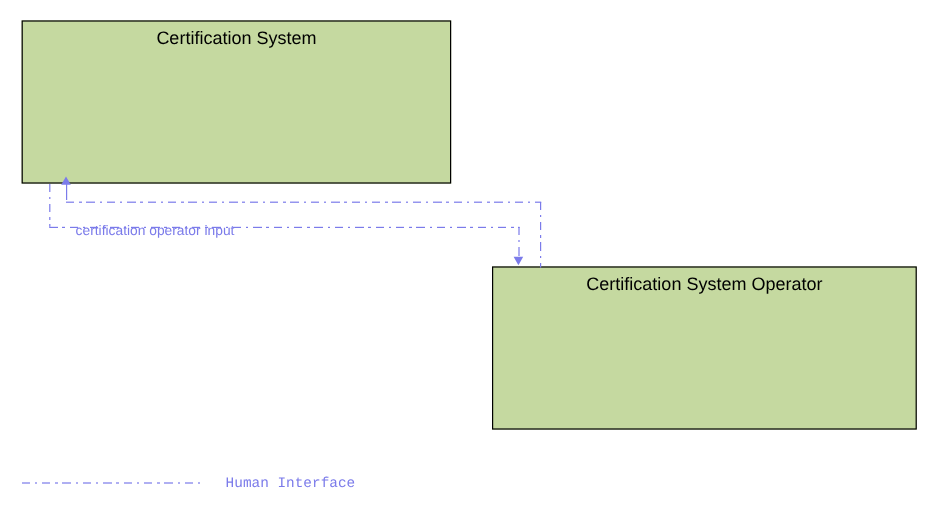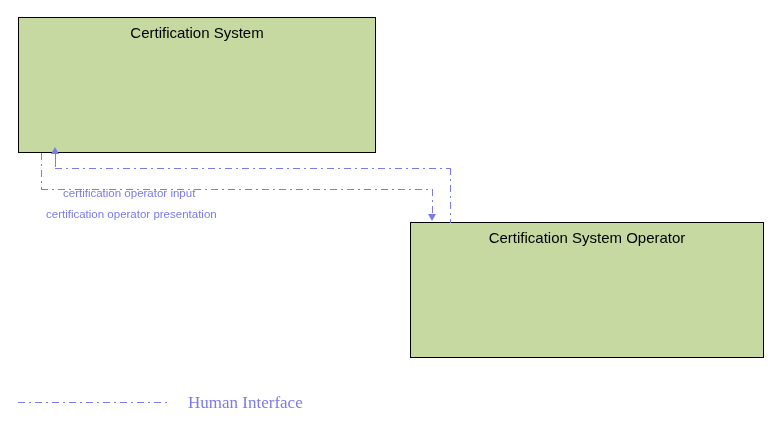--- a/index.html
+++ b/index.html
@@ -106,23 +106,23 @@
     position: absolute;
     left: 0;
     top: 8px;
     width: 152px;
     height: 1px;
   }
   #legend-label {
     position: absolute;
     left: 170px;
     top: 0;
-    font-size: 17px;
+    font-size: 12px;
     color: #7b7bea;
-    font-family: Liberation Serif, serif;
+    font-family: Liberation Mono, monospace;
     white-space: nowrap;
     line-height: 18px;
   }
 </style>
 </head>
 <body>
 
 <div id="canvas">
 
   <div class="node" id="node-certification-system-operator">
@@ -141,20 +141,19 @@
 
   <div class="dashdot-v" style="left:450px; top:168px; height:55px;"></div>
   <div class="flow-label" style="left:62px; top:162px;">certification operator input</div>
 
   <div class="dashdot-v" style="left:41px; top:153px; height:36px;"></div>
 
   <div class="dashdot-h" style="left:41px; top:189px; width:392px;"></div>
 
   <div class="dashdot-v" style="left:432px; top:189px; height:25px;"></div>
   <div class="arrow arrow-down" style="left:428px; top:214px;"></div>
-  <div class="flow-label" style="left:45px; top:183px;">certification operator presentation</div>
 
   <div id="legend">
     <div class="dashdot-h" id="legend-line"></div>
     <div id="legend-label">Human Interface</div>
   </div>
 
 </div>
 
 </body></html>

